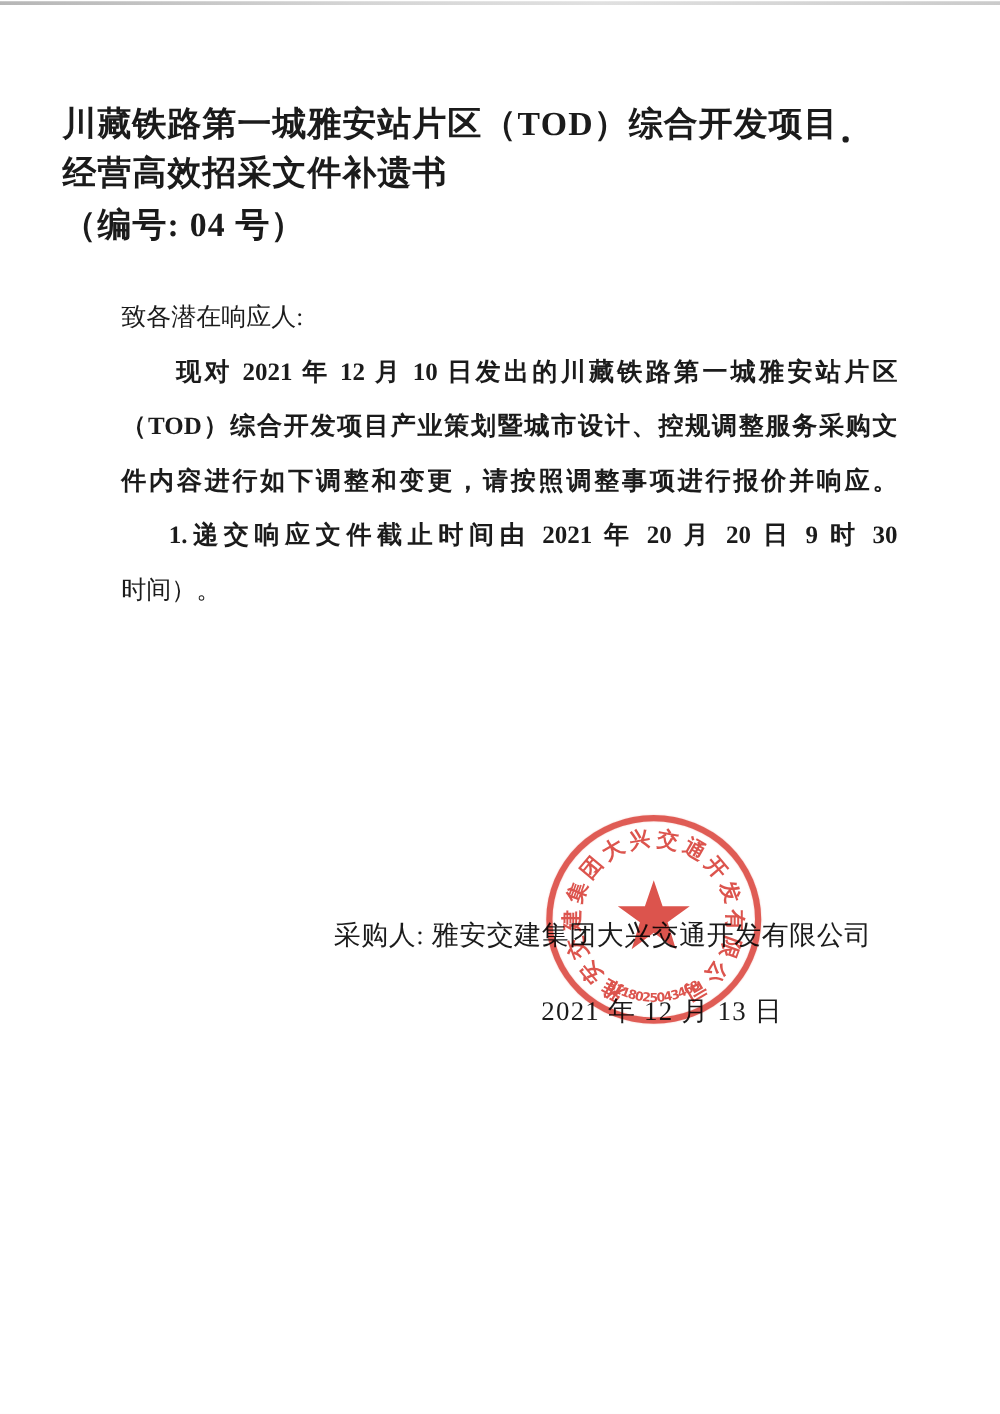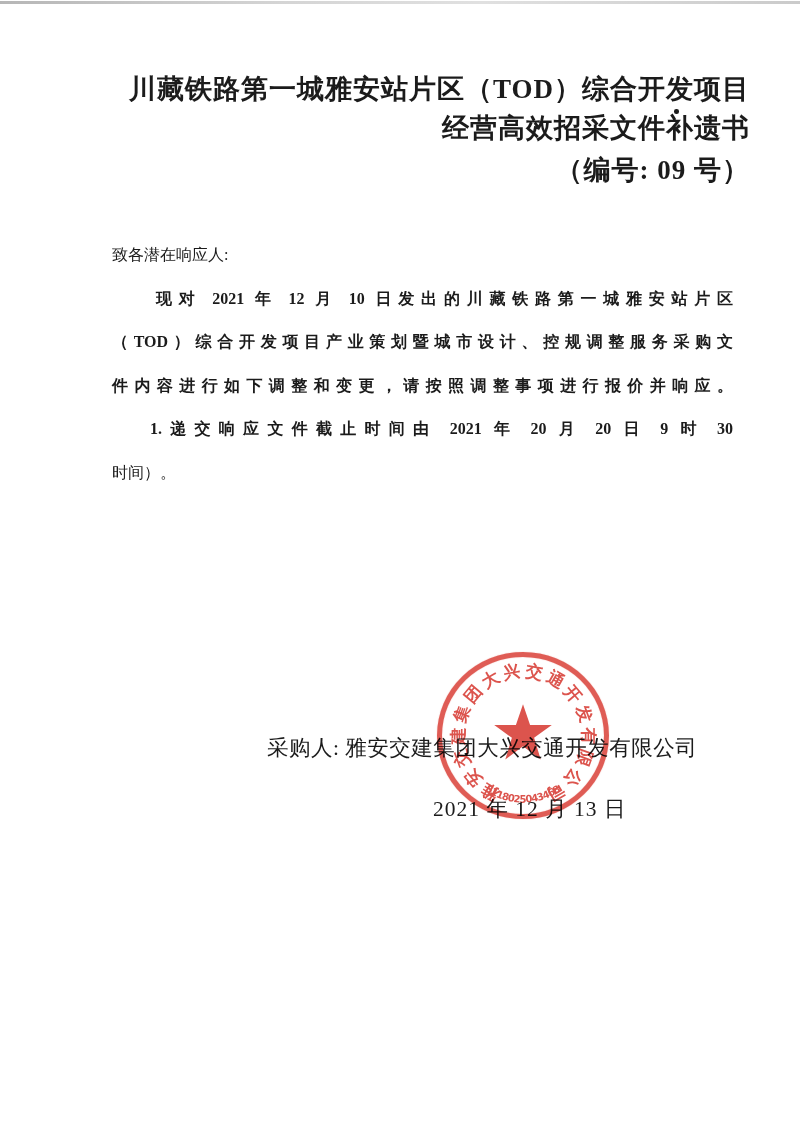--- a/index.html
+++ b/index.html
@@ -11,32 +11,32 @@
   .page {
     position:relative; width:800px; height:1131px;
     background:#ffffff; overflow:hidden;
   }
   .scan-edge {
     position:absolute; top:1px; left:0; width:800px; height:3px;
     background:linear-gradient(to right,#9e9e9e,#c6c6c6 35%,#d6d6d6 60%,#c2c2c2 88%,#b9b9b9);
     opacity:.75;
   }
   .title-block {
-    position:absolute; top:70px; left:50px; width:700px;
-    text-align:right; font-weight:bold; font-size:27px; line-height:39px;
+    position:absolute; top:80px; left:50px; width:700px;
+    text-align:left; font-weight:bold; font-size:27px; line-height:39px;
     letter-spacing:1px; white-space:nowrap;
   }
   .title-line4 { margin-top:3px; }
   .speck {
     position:absolute; left:674px; top:109px; width:5px; height:5px;
     background:#1c1c1c; border-radius:45%;
   }
   .body-block {
-    position:absolute; top:233px; left:112px; width:621px;
-    font-size:16px; line-height:43.6px;
+    position:absolute; top:233px; left:97px; width:621px;
+    font-size:20px; line-height:43.6px;
   }
   .bline { white-space:nowrap; }
   .just { text-align:justify; text-align-last:justify;font-weight:bold; }
   .ind2 { padding-left:44px; }
   .ind1 { padding-left:38px; }
   .purchaser-line {
     position:absolute; left:267px; top:733px;
     font-size:21.5px; white-space:nowrap; letter-spacing:0.5px;
   }
   .date-line {
@@ -71,21 +71,21 @@
 </head>
 <body>
 
 <div class="page">
 
   <div class="scan-edge"></div>
 
   <div class="title-block">
     <div>川藏铁路第一城雅安站片区（TOD）综合开发项目</div>
     <div>经营高效招采文件补遗书</div>
-    <div class="title-line4">（编号: 09 号）</div>
+    <div class="title-line4">（编号: 04 号）</div>
   </div>
 
   <div class="speck"></div>
 
   <div class="body-block">
     <div class="bline">致各潜在响应人:</div>
     <div class="bline just ind2">现对 2021 年 12 月 10 日发出的川藏铁路第一城雅安站片区</div>
     <div class="bline just">（TOD）综合开发项目产业策划暨城市设计、控规调整服务采购文</div>
     <div class="bline just">件内容进行如下调整和变更，请按照调整事项进行报价并响应。</div>
     <div class="bline just ind1">1.递交响应文件截止时间由 2021 年 20 月 20 日 9 时 30</div>

